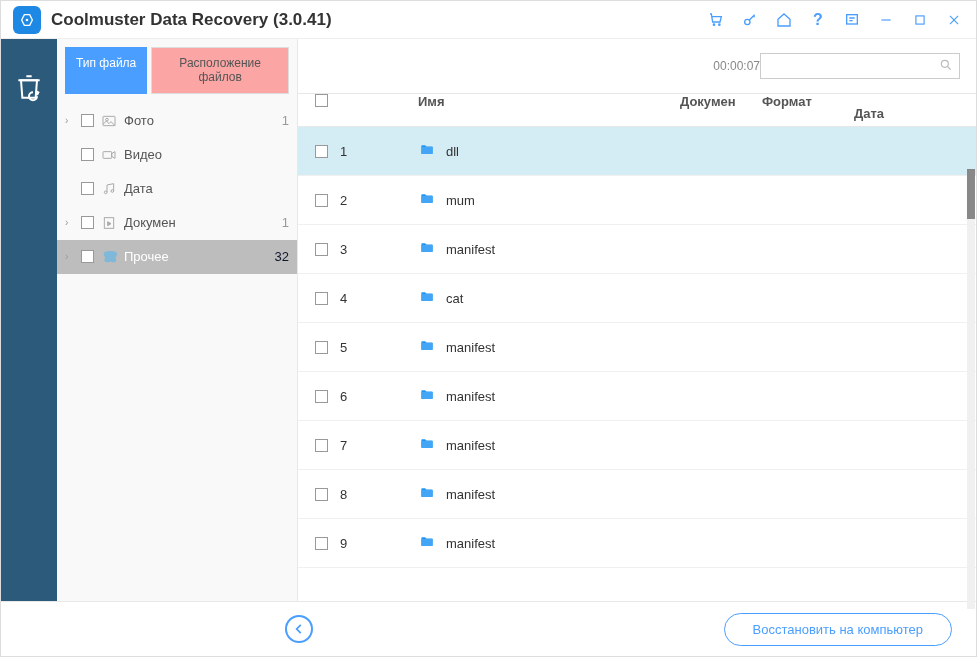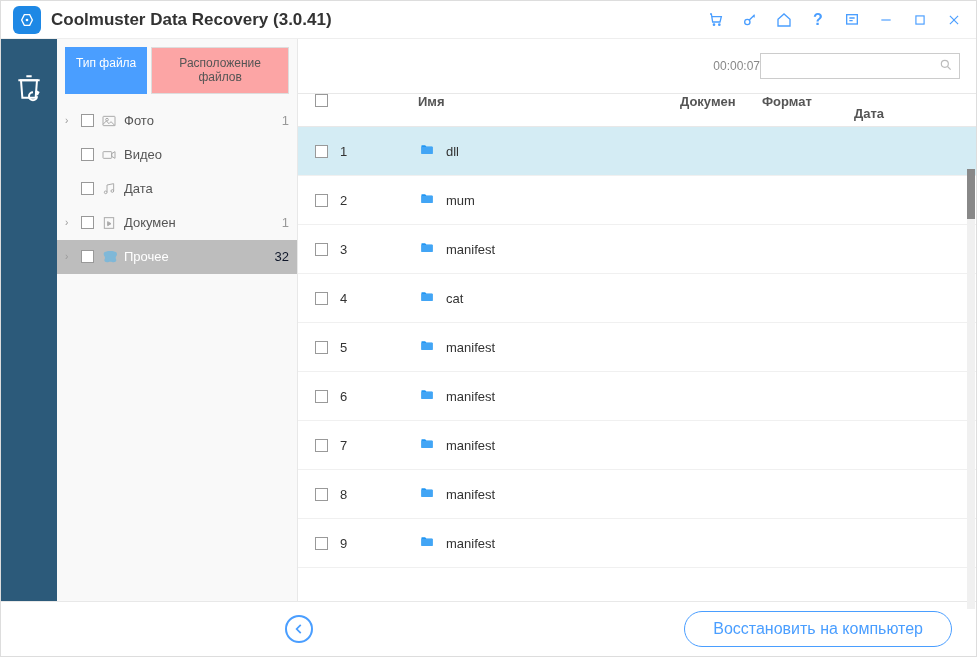--- a/index.html
+++ b/index.html
@@ -61,21 +61,21 @@
     .row .size { width: 82px; }
     .row .format { width: 92px; }
     .row .date { flex: 1; }
     
     .scrollbar-track { position: absolute; right: 1px; top: 130px; width: 8px; height: 440px; background: #f0f0f0; }
     .scrollbar-thumb { width: 8px; height: 50px; background: #888; position: absolute; top: 0; }
     
     .footer { height: 55px; border-top: 1px solid #e8e8e8; display: flex; align-items: center; padding: 0 24px; justify-content: space-between; background: #fff; }
     .back-btn { width: 28px; height: 28px; border: 2px solid #4a9eff; border-radius: 50%; display: flex; align-items: center; justify-content: center; cursor: pointer; margin-left: 260px; }
     .back-btn svg { width: 14px; height: 14px; }
-    .recover-btn { padding: 8px 28px; border: 1px solid #4a9eff; color: #4a9eff; border-radius: 18px; font-size: 16px; cursor: pointer; background: #fff; }
+    .recover-btn { padding: 8px 28px; border: 1px solid #4a9eff; color: #4a9eff; border-radius: 18px; font-size: 13px; cursor: pointer; background: #fff; }
   </style>
 </head>
 <body>
 
 <div class="titlebar">
   <div class="logo">
     <svg viewBox="0 0 24 24" fill="none">
         <path d="M8 4 L16 4 L20 12 L16 20 L8 20 L4 12 Z" stroke="#fff" stroke-width="2" fill="none"></path>
         <circle cx="12" cy="12" r="2" fill="#fff"></circle>
       </svg>

